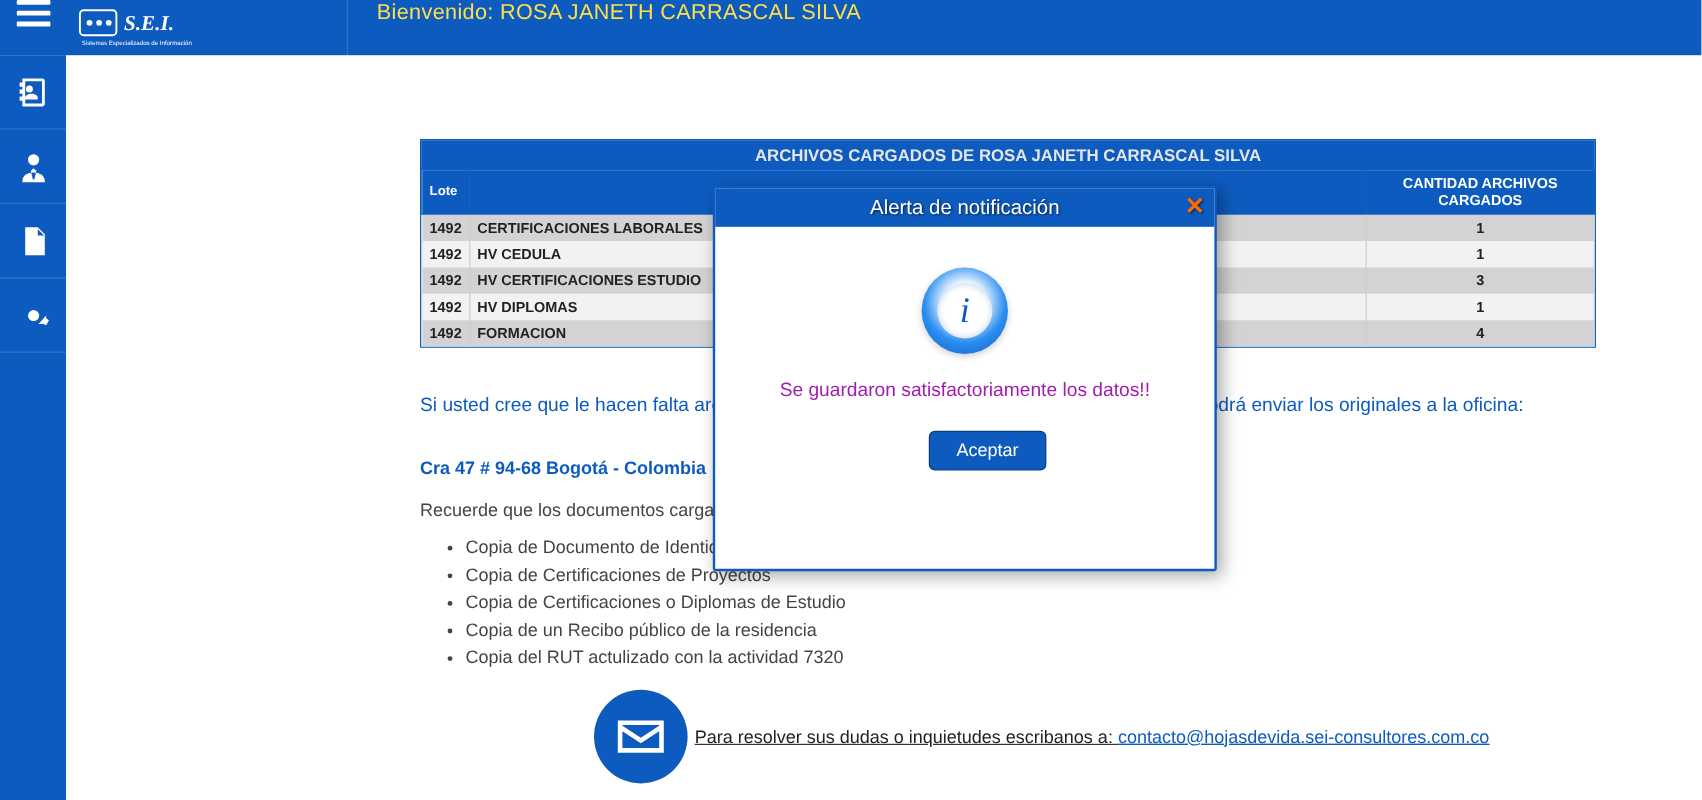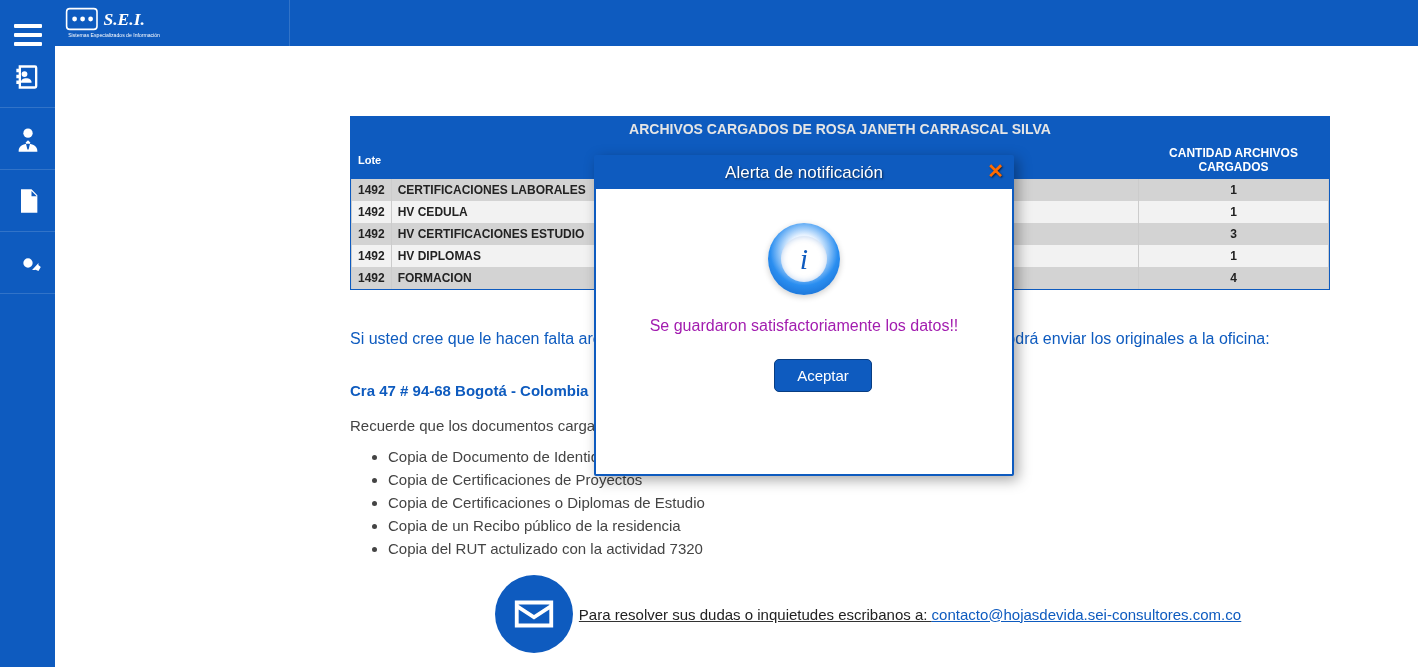--- a/index.html
+++ b/index.html
@@ -1,19 +1,19 @@
 <!DOCTYPE html>
 <html><head>
 <meta charset="utf-8">
 <style>
   * { box-sizing: border-box; margin: 0; padding: 0; }
   body { font-family: Arial, Helvetica, sans-serif; background: #fff; color: #333; width: 1418px; height: 667px; overflow: hidden; position: relative; }
   
   
-  .top-header { height: 46px; background: #0e5bbf; display: flex; align-items: flex-end; color: #fde047; font-size: 18px; }
+  .top-header { height: 46px; background: #0e5bbf; display: flex; align-items: flex-start; color: #fde047; font-size: 18px; }
   .hamburger-slot { width: 55px; display:flex; align-items:center; justify-content:center; }
   .hamburger { width: 28px; height: 22px; display:flex; flex-direction:column; justify-content:space-between; cursor:pointer;}
   .hamburger span { height:4px; background:#fff; border-radius:1px; }
   .logo-area { width: 235px; height:46px; display:flex; align-items:center; padding-left:10px; border-right: 1px solid rgba(255,255,255,0.15); }
   .logo-svg { width: 160px; height: 40px; }
   .welcome-area { padding-left: 24px; font-weight: 500; letter-spacing: 0.3px;}
   
   
   .sidebar { position: absolute; top: 46px; left:0; bottom:0; width:55px; background:#0e5bbf; display:flex; flex-direction:column; }
   .sidebar .item { height:62px; display:flex; align-items:center; justify-content:center; border-bottom:1px solid rgba(255,255,255,0.15); cursor:pointer;}
@@ -71,20 +71,21 @@
   <div class="logo-area">
     <svg class="logo-svg" viewBox="0 0 200 44">
       <rect x="2" y="4" width="38" height="26" rx="4" stroke="#fff" stroke-width="2" fill="none"></rect>
       <circle cx="12" cy="17" r="3" fill="#fff"></circle>
         <circle cx="22" cy="17" r="3" fill="#fff"></circle>
         <circle cx="32" cy="17" r="3" fill="#fff"></circle>
       <text x="48" y="24" fill="#fff" font-family="cursive" font-style="italic" font-size="22" font-weight="bold">S.E.I.</text>
       <text x="4" y="40" fill="#fff" font-size="6.4">Sistemas Especializados de Información</text>
     </svg>
   </div>
+  <div class="welcome-area">Bienvenido: ROSA JANETH CARRASCAL SILVA</div>
 </div>
 
 <div class="sidebar">
   <div class="item">
     <svg viewBox="0 0 24 24">
         <path d="M4 2h14a2 2 0 0 1 2 2v16a2 2 0 0 1-2 2H4V2zm2 2v16h12V4H6zm3 3a2.5 2.5 0 1 1 0 5 2.5 2.5 0 0 1 0-5zm-3 9c0-1.66 2-3 4.5-3s4.5 1.34 4.5 3v1H6v-1zM2 5h2v3H2V5zm0 5h2v3H2v-3zm0 5h2v3H2v-3z"></path>
       </svg>
   </div>
   <div class="item">
     <svg viewBox="0 0 24 24">

